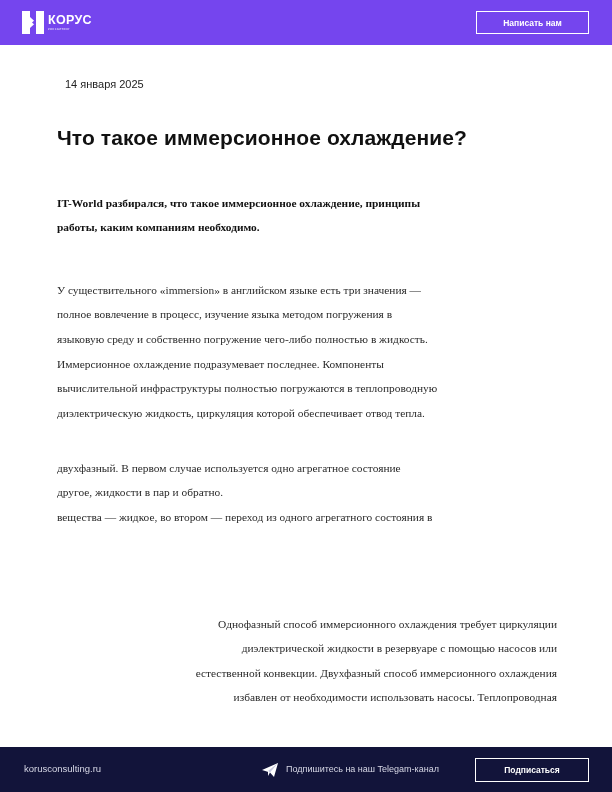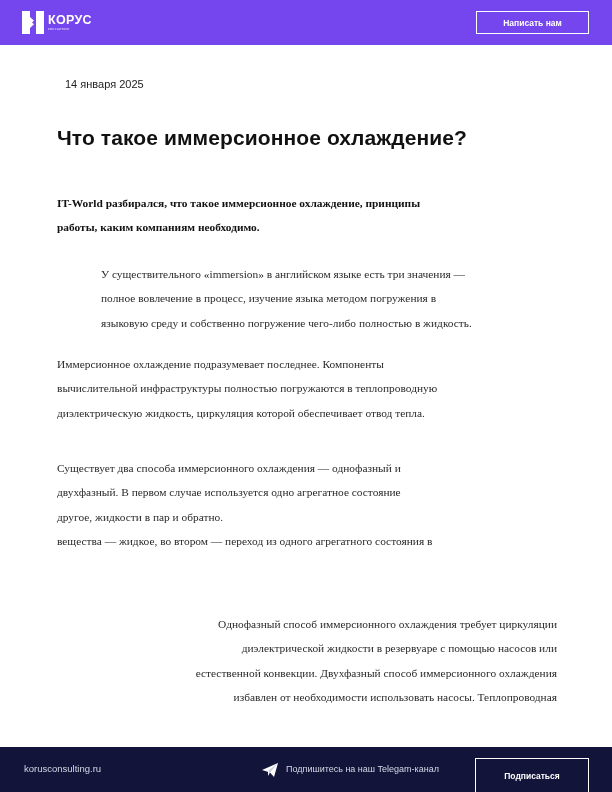--- a/index.html
+++ b/index.html
@@ -21,35 +21,35 @@
     border: 1px solid #ffffff; background: transparent; color: #ffffff;
     font-family: "Liberation Sans", sans-serif; font-weight: bold; font-size: 8.5px;
     display: flex; align-items: center; justify-content: center; cursor: pointer; text-align: right;
   }
 
   .content { position: absolute; left: 57px; top: 0; width: 500px; }
   .date { position: absolute; top: 78px; left: 0; font-size: 11px; color: #222; white-space: nowrap; margin-left: 8px; }
   .title { position: absolute; top: 126px; left: 0; font-size: 21px; font-weight: bold; color: #111; white-space: nowrap; letter-spacing: 0.1px; }
   .lead { position: absolute; top: 191px; left: 0; width: 500px; font-size: 11.4px; font-weight: bold; color: #111; line-height: 24px; }
   .para { position: absolute; left: 0; width: 500px; font-size: 11.4px; color: #2a2a2a; line-height: 24.3px; }
-  .p1 { top: 262px; margin-left: 44px; }
+  .p1 { top: 278px; }
   .p2 { top: 352px; }
   .p3 { top: 456px; }
   .p4 { top: 612px; text-align: right; }
   .line { display: block; white-space: nowrap; font-family: Liberation Serif, serif; }
 
   .footer {
     position: absolute; left: 0; top: 747px; width: 612px; height: 45px;
     background: #12143a;
   }
   .footer-link { position: absolute; left: 24px; top: 16px; color: #d7d8e6; font-size: 9.5px; text-decoration: none; }
   .tg-icon { position: absolute; left: 262px; top: 16px; width: 16px; height: 14px; }
   .tg-text { position: absolute; left: 286px; top: 17px; color: #d7d8e6; font-size: 9px; white-space: nowrap; }
   .footer-btn {
-    position: absolute; left: 475px; top: 11px; width: 114px; height: 35px;
+    position: absolute; left: 475px; top: 11px; width: 114px; height: 24px;
     border: 1px solid #ffffff; background: transparent; color: #ffffff;
     font-family: "Liberation Sans", sans-serif; font-weight: bold; font-size: 8.5px;
     display: flex; align-items: center; justify-content: center; cursor: pointer;
   }
 </style>
 </head>
 <body>
 
 <header class="header">
   <div class="logo">
@@ -82,21 +82,20 @@
     <span class="line">языковую среду и собственно погружение чего-либо полностью в жидкость.</span>
   </p>
 
   <p class="para p2">
     <span class="line">Иммерсионное охлаждение подразумевает последнее. Компоненты</span>
     <span class="line">вычислительной инфраструктуры полностью погружаются в теплопроводную</span>
     <span class="line">диэлектрическую жидкость, циркуляция которой обеспечивает отвод тепла.</span>
   </p>
 
   <p class="para p3">
-    <span class="line">Существует два способа иммерсионного охлаждения — однофазный и</span>
     <span class="line">двухфазный. В первом случае используется одно агрегатное состояние</span>
     <span class="line">другое, жидкости в пар и обратно.</span>
     <span class="line">вещества — жидкое, во втором — переход из одного агрегатного состояния в</span>
   </p>
 
   <p class="para p4">
     <span class="line">Однофазный способ иммерсионного охлаждения требует циркуляции</span>
     <span class="line">диэлектрической жидкости в резервуаре с помощью насосов или</span>
     <span class="line">естественной конвекции. Двухфазный способ иммерсионного охлаждения</span>
     <span class="line">избавлен от необходимости использовать насосы. Теплопроводная</span>

